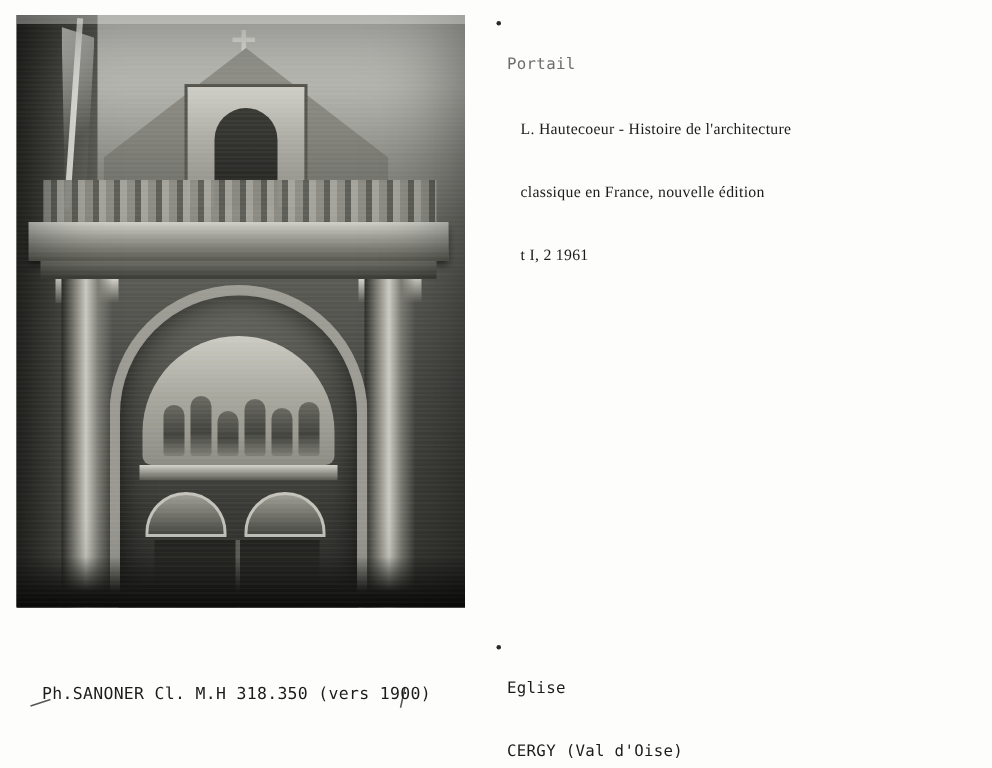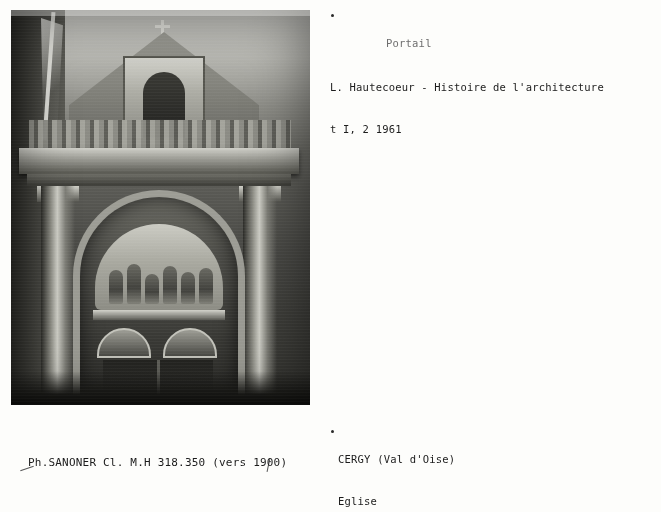--- a/index.html
+++ b/index.html
@@ -250,28 +250,27 @@
     position: absolute;
     font-family: "DejaVu Sans Mono", monospace;
     font-size: 10.5px;
     line-height: 14px;
     color: #1c1c1c;
     white-space: pre;
     letter-spacing: 0.2px;
   }
   .faded {
     color: #6e6e6e;
-    margin-left: 48px;
   }
   .semi {
     color: #4a4a4a;
   }
 
   #block-top { left: 338px; top: 8px; }
-  #block-ref { left: 330px; top: 52px; }
+  #block-ref { left: 347px; top: 52px; font-family: Liberation Serif, serif; }
   #block-place { left: 338px; top: 424px; }
   #block-credit { left: 28px; top: 456px; font-size: 11px; }
 
   .bullet-top { left: 331px; top: 14px; }
   .bullet-place { left: 331px; top: 430px; }
 
   .pencil-mark {
     position: absolute;
     left: 20px; top: 468px;
     width: 14px; height: 1px;
@@ -336,27 +335,28 @@
     </div>
   </div>
 
   <div class="bullet bullet-top"></div>
   <div id="block-top" class="typed">
     <div class="faded">Portail</div>
   </div>
 
   <div id="block-ref" class="typed">
     <div>L. Hautecoeur - Histoire de l'architecture</div>
+    <div>classique en France, nouvelle édition</div>
     <div>t I, 2 1961</div>
   </div>
 
   <div class="bullet bullet-place"></div>
   <div id="block-place" class="typed">
+    <div>Eglise</div>
     <div>CERGY (Val d'Oise)</div>
-    <div>Eglise</div>
     
   </div>
 
   <div class="pencil-mark"></div>
   <div class="pencil-mark2"></div>
   <div id="block-credit" class="typed">Ph.SANONER Cl. M.H 318.350 (vers 1900)</div>
 
 </div>
 
 </body></html>

